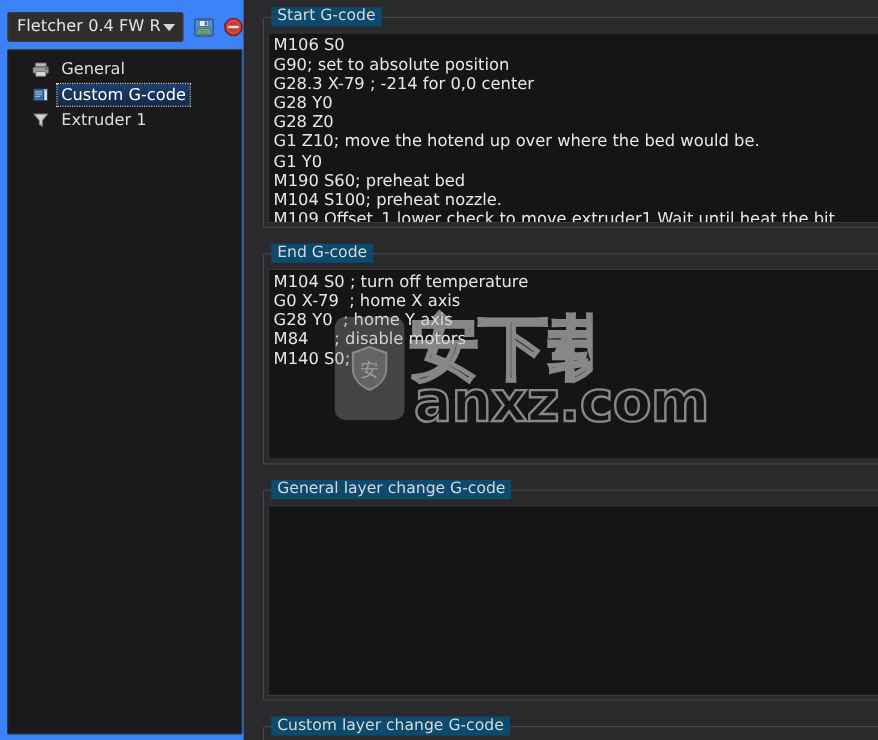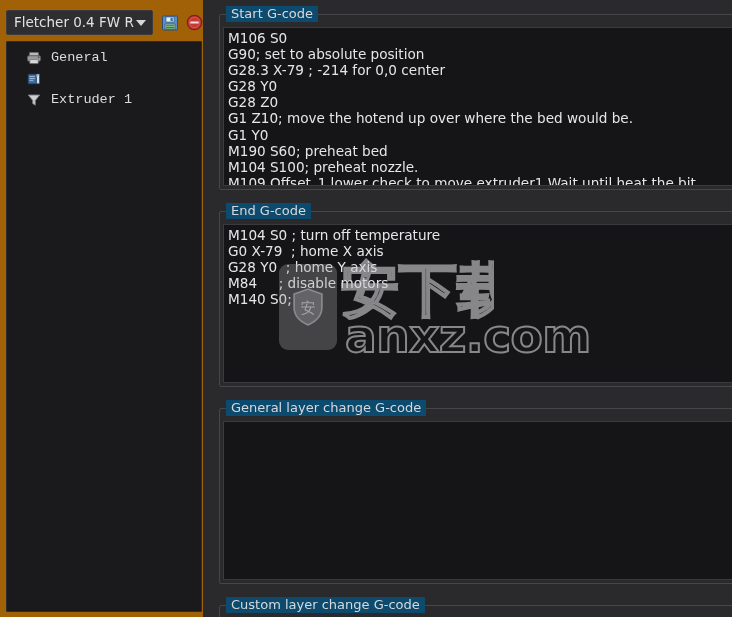--- a/index.html
+++ b/index.html
@@ -14,21 +14,22 @@
     width: 732px; height: 617px;
     background: #2a2a2d;
     overflow: hidden;
   }
 
   
   #left-panel {
     position: absolute;
     left: 0; top: 0;
     width: 203px; height: 617px;
-    background: #a16207;
+    background: #3b82f6;
+    text-align: right;
   }
   #profile-bar {
     position: absolute;
     left: 6px; top: 10px;
     width: 147px; height: 25px;
     background: #2e2e31;
     border: 1px solid #3c3c40;
     border-radius: 2px;
     display: flex;
     align-items: center;
@@ -74,21 +75,20 @@
     padding-top: 5px;
   }
   .tree-item {
     position: relative;
     height: 21px;
     margin-left: 19px;
     display: flex;
     align-items: center;
     gap: 6px;
     padding-right: 20px;
-    font-family: Liberation Mono, monospace;
   }
   .tree-label {
     color: #dcdcde;
     font-size: 13.5px;
     line-height: 18px;
     white-space: nowrap;
     padding: 0 3px;
   }
   .tree-item.selected .tree-label {
     background: linear-gradient(to bottom, #1e3f6e 0%, #12294a 100%);
@@ -238,20 +238,21 @@
         <span class="tree-icon">
           <svg width="16" height="16" viewBox="0 0 16 16">
             <path d="M2.2 3.2 H10.4 V12.8 H2.2 Z" fill="#3f6fa8" stroke="#21405f" stroke-width="0.8"></path>
             <path d="M10.4 3.2 L13.6 3.2 L13.6 12.8 L10.4 12.8 Z" fill="#cfe0ef" stroke="#21405f" stroke-width="0.8"></path>
             <path d="M10.4 3.2 L13.6 3.2 L10.4 6.2 Z" fill="#8fb4d6"></path>
             <rect x="3.3" y="5.1" width="5.6" height="0.8" fill="#cfe0ef" opacity="0.8"></rect>
             <rect x="3.3" y="7.0" width="5.6" height="0.8" fill="#cfe0ef" opacity="0.8"></rect>
             <rect x="3.3" y="8.9" width="4" height="0.8" fill="#cfe0ef" opacity="0.8"></rect>
           </svg>
         </span>
+        <span class="tree-label">Custom G-code</span>
       </div>
 
 
       <div class="tree-item">
         <span class="tree-icon">
           <svg width="16" height="16" viewBox="0 0 16 16">
             <path d="M2.2 3.0 H13.8 L9.3 8.4 V13.2 L6.7 11.6 V8.4 Z" fill="#cfcfd2" stroke="#79797d" stroke-width="0.9" stroke-linejoin="round"></path>
           </svg>
         </span>
         <span class="tree-label">Extruder 1</span>

